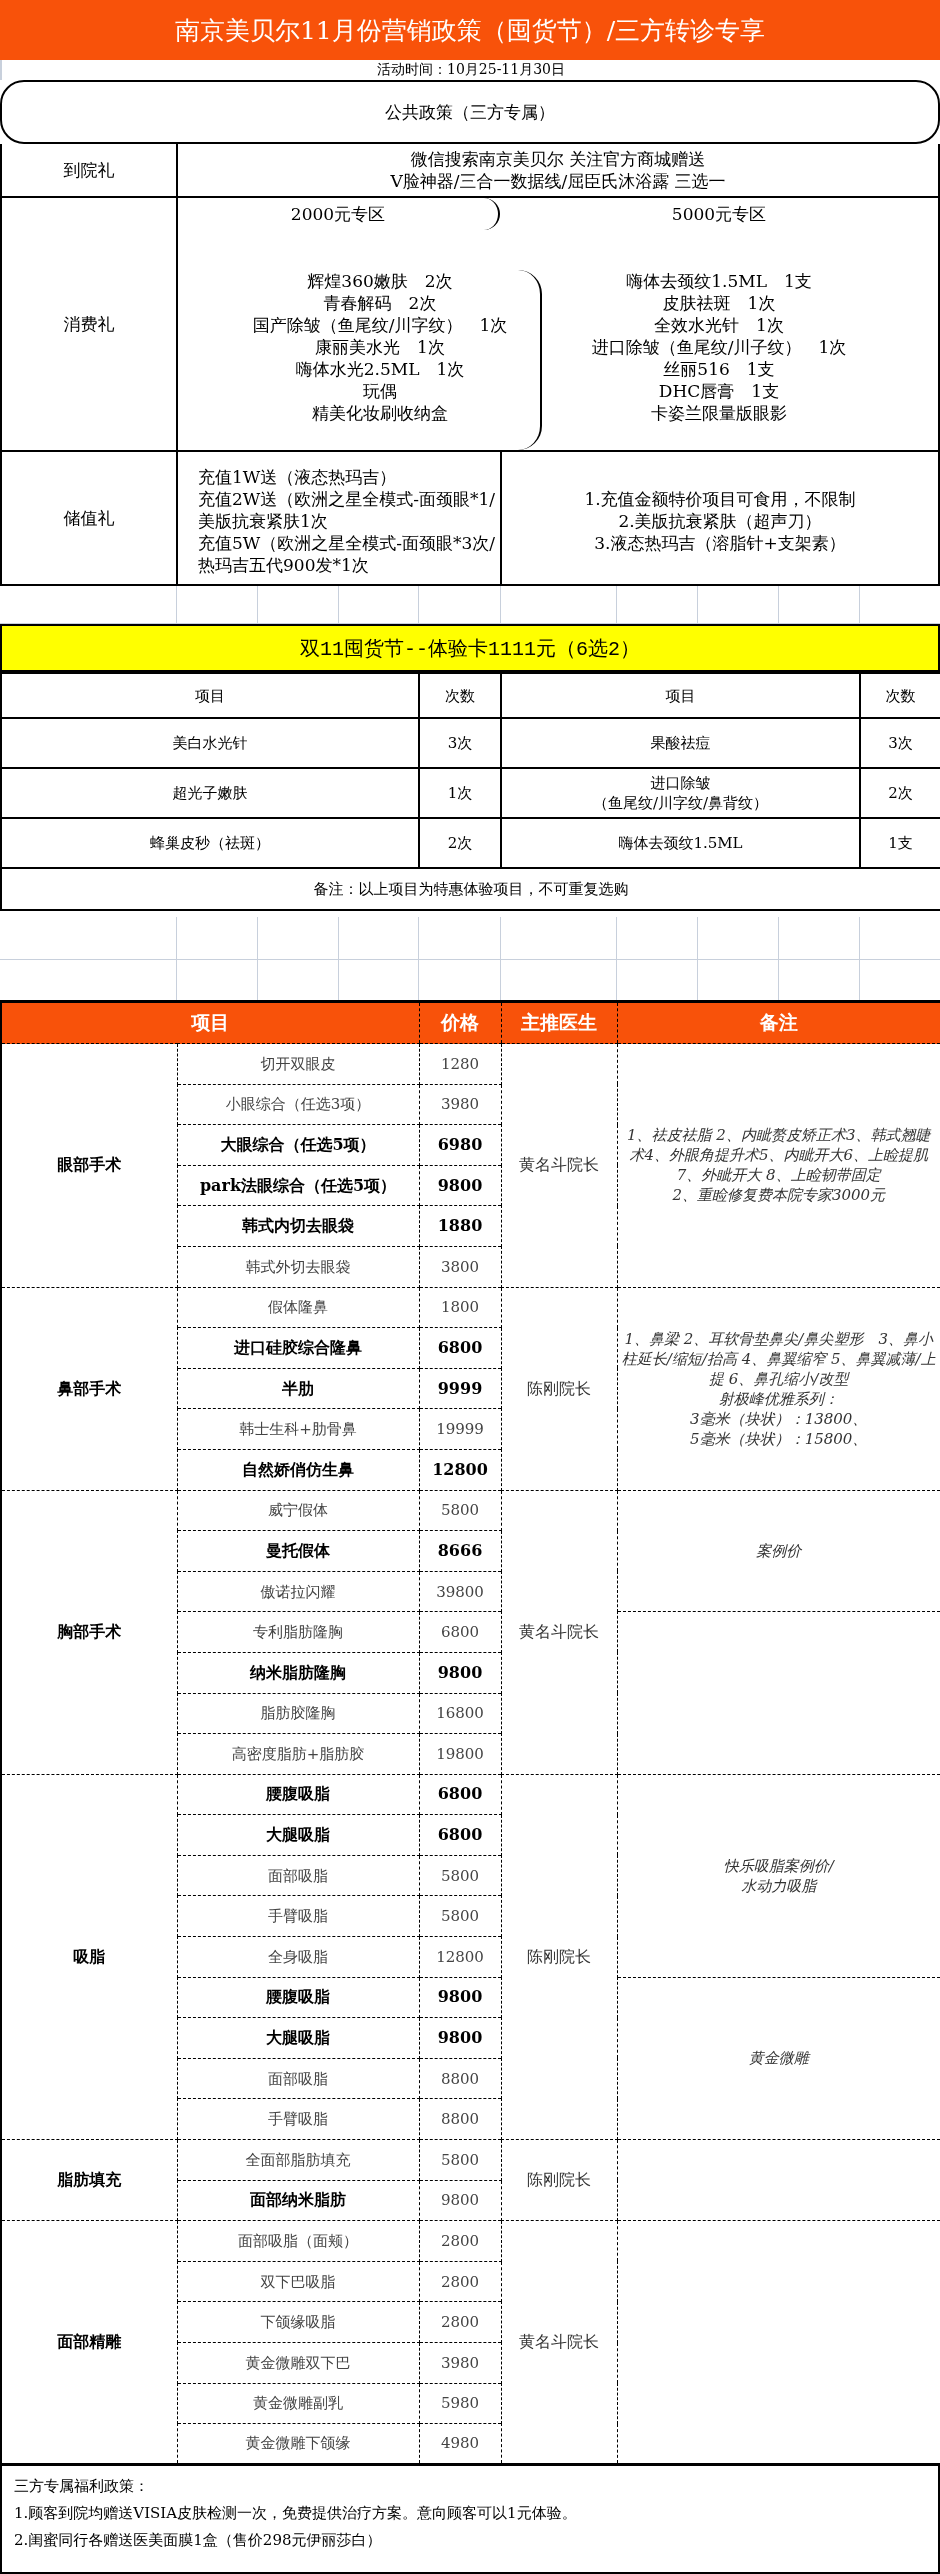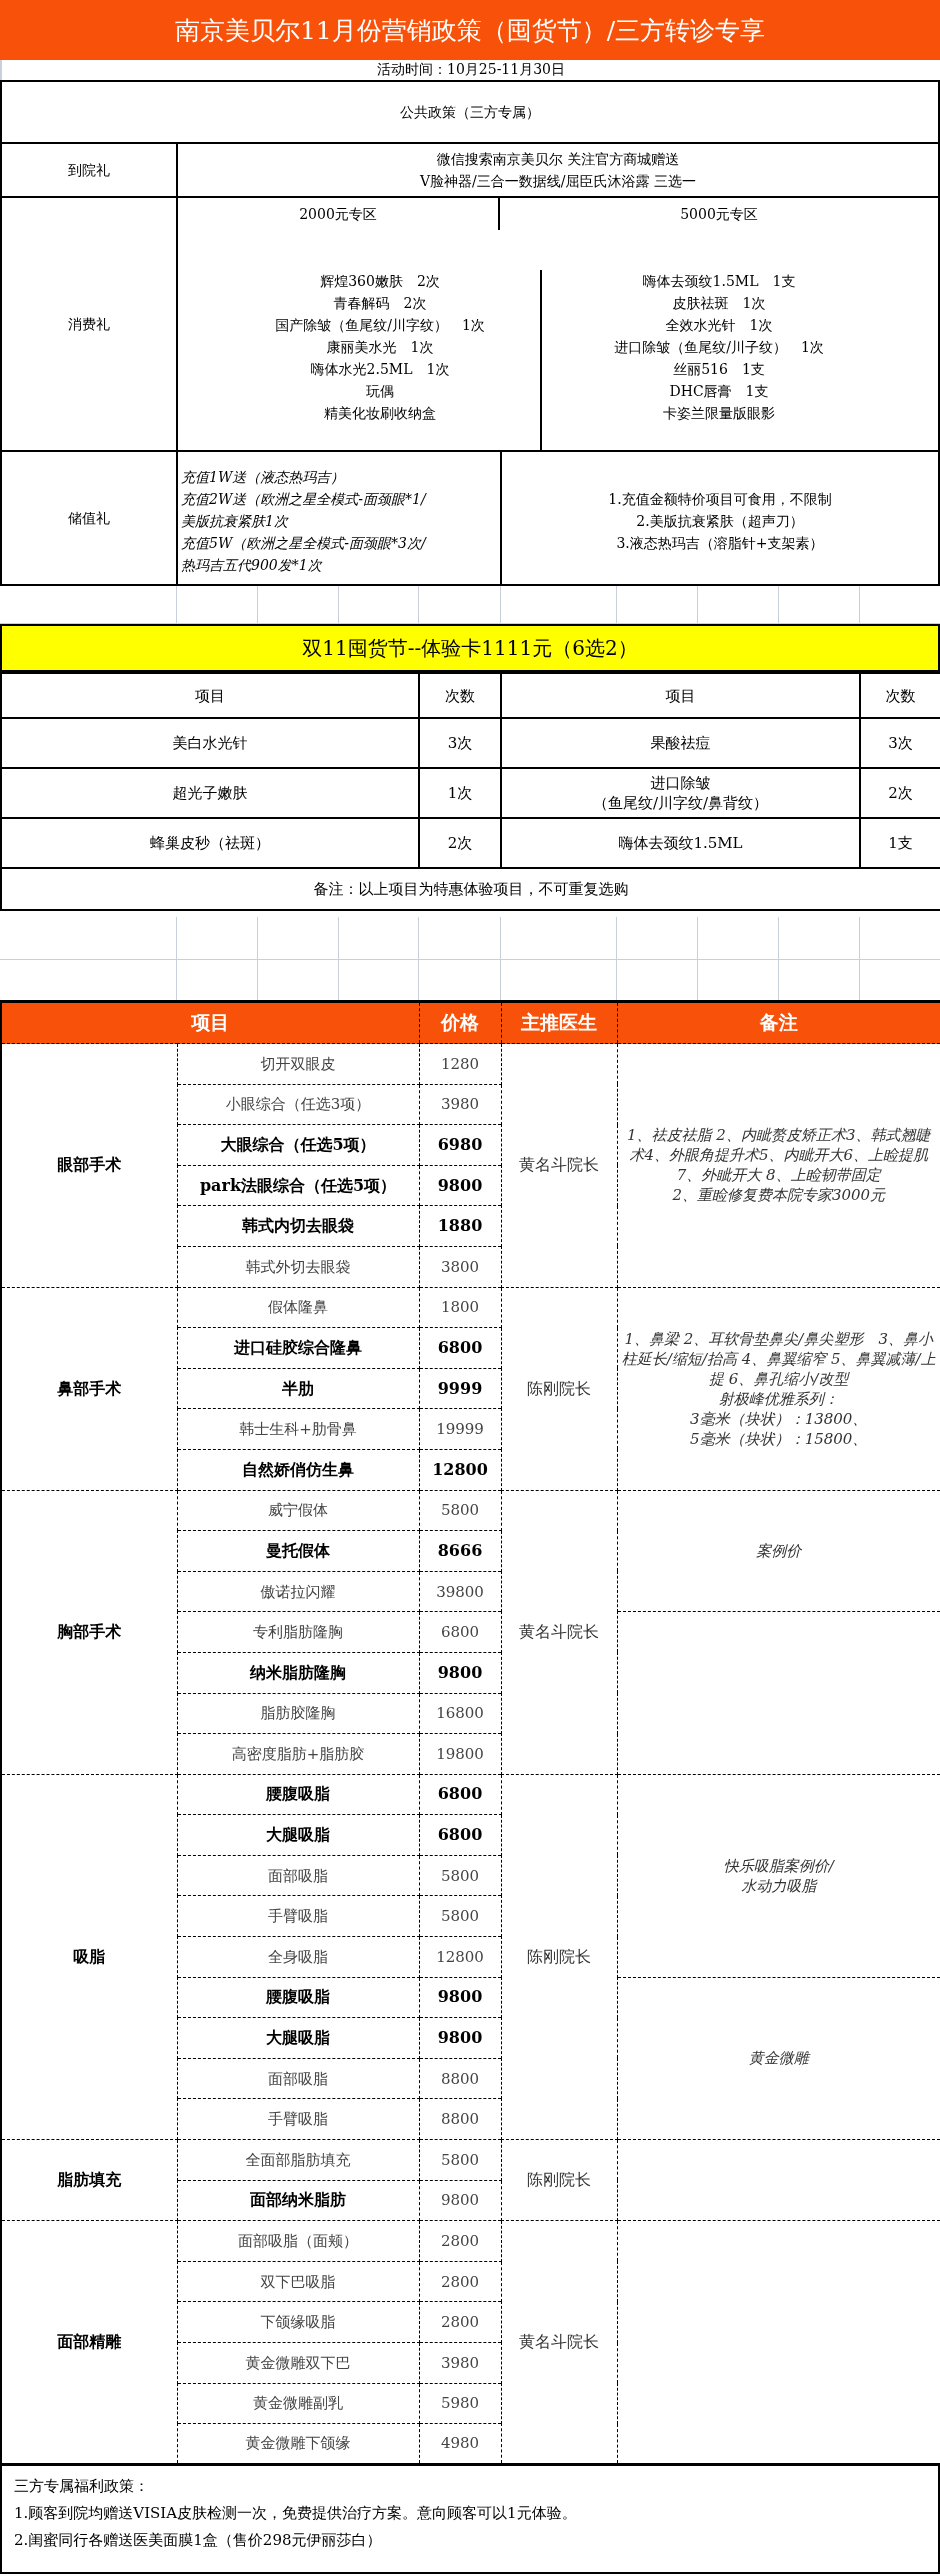--- a/index.html
+++ b/index.html
@@ -2,40 +2,40 @@
 <html><head>
 <meta charset="utf-8">
 <style>
   * { box-sizing: border-box; margin: 0; padding: 0; }
   body { width: 940px; height: 2574px; background: #ffffff; font-family: "DejaVu Serif", "Liberation Serif", serif; color: #000; position: relative; overflow: hidden; }
   .abs { position: absolute; }
   .center { display: flex; align-items: center; justify-content: center; text-align: center; }
   .title-bar { left: 0; top: 0; width: 940px; height: 60px; background: #F8520A; color: #fff; font-size: 25px; }
   .activity { left: 0; top: 60px; width: 940px; height: 20px; font-size: 14px; border-left: 2px solid #c8d0dc; }
   .sec { left: 0; width: 940px; border-left: 2px solid #000; border-right: 2px solid #000; border-bottom: 2px solid #000; }
-  .txt15 { font-size: 14px; line-height: 22px; }
+  .txt15 { font-size: 17px; line-height: 22px; border-radius: 24px; }
   .vline { position: absolute; top: 0; bottom: 0; width: 0; border-left: 2px solid #000; }
   .grid-blank { left: 0; width: 940px; border-bottom: 1px solid #c8d0dc; }
   .gcol { position: absolute; top: 0; bottom: 0; border-left: 1px solid #c8d0dc; }
-  .yellow { left: 0; top: 624px; width: 940px; height: 48px; background: #FFFF00; border: 2px solid #000; font-size: 20px; }
+  .yellow { left: 0; top: 624px; width: 940px; height: 48px; background: #FFFF00; border: 2px solid #000; font-size: 20px; font-family: Liberation Mono, monospace; }
   .exp-table { left: 0; top: 672px; width: 940px; border-collapse: collapse; table-layout: fixed; }
   .exp-table td { border: 2px solid #000; text-align: center; font-size: 15px; line-height: 20px; padding: 0 4px; }
   .main-table { left: 0; top: 1000px; width: 940px; border-collapse: collapse; table-layout: fixed; }
   .main-table th { background: #F8520A; color: #fff; font-size: 19px; font-weight: bold; height: 42px; border-top: 3px solid #000; border-bottom: 1px dashed #000; border-left: 1px dashed #000; }
   .main-table th:first-child { border-left: 2px solid #000; }
   .main-table th:last-child { border-right: 2px solid #000; }
   .main-table td { border: 1px dashed #000; text-align: center; font-size: 15px; line-height: 20px; height: 40.6px; color: #444; padding: 0 3px; }
   .main-table td.cat { font-weight: bold; color: #000; font-size: 16px; border-left: 2px solid #000; }
   .main-table td.note { border-right: 2px solid #000; color: #333; font-style: italic; }
   .main-table td.doc { color: #333; font-size: 16px; }
   .main-table td.b { font-weight: bold; color: #000; font-size: 16px; }
   .main-table tr.last td { border-bottom: 3px solid #000; }
   .footer { left: 0; top: 2463px; width: 940px; height: 111px; border: 2px solid #000; border-top: none; padding: 10px 12px; font-size: 15px; line-height: 27px; }
   .gift-list { display: flex; flex-direction: column; align-items: center; }
-  .left-list { text-align: left; padding-left: 3px; font-style: italic; }
+  .left-list { text-align: left; padding-left: 20px; }
 </style>
 </head>
 <body>
 
 <div class="abs title-bar center">南京美贝尔11月份营销政策（囤货节）/三方转诊专享</div>
 <div class="abs activity center">活动时间：10月25-11月30日</div>
 
 <div class="abs center txt15" style="left:0;top:80px;width:940px;height:64px;border:2px solid #000;">公共政策（三方专属）</div>
 
 <div class="abs sec" style="top:144px;height:54px;">

